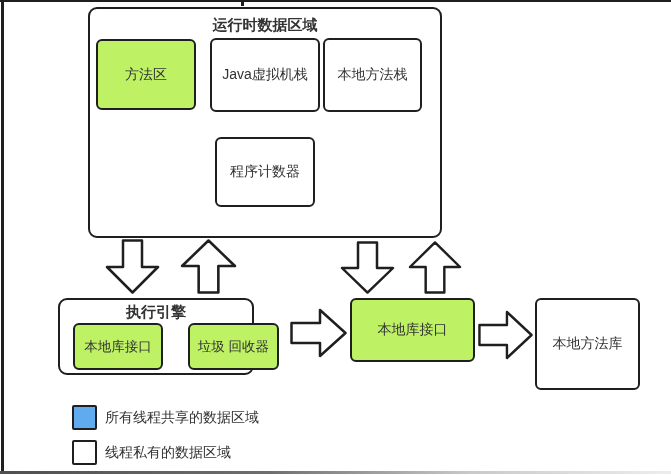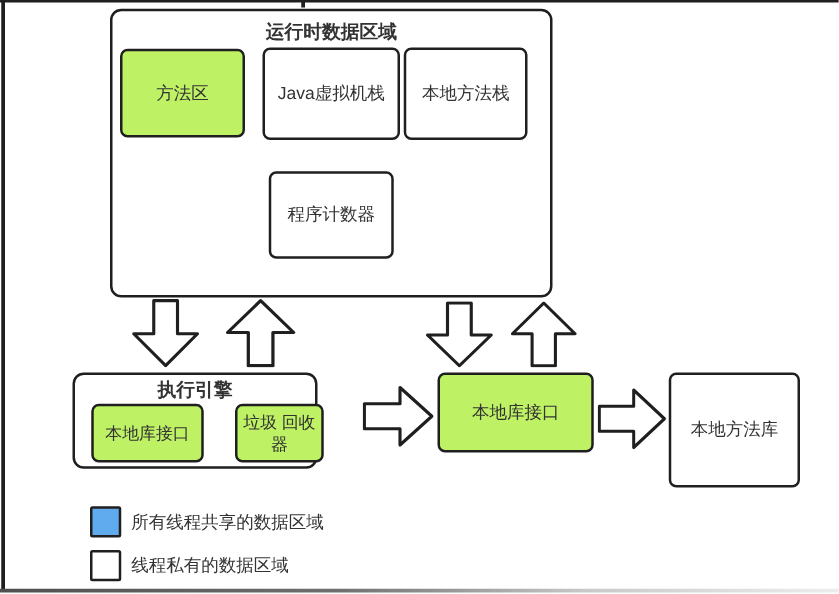--- a/index.html
+++ b/index.html
@@ -59,21 +59,21 @@
   <svg class="arrow-svg" style="left:408px;top:241px;" width="54" height="53" viewBox="0 0 55 55" preserveAspectRatio="none">
     <polygon points="18,53.5 18,27 2,27 27.5,1.5 53,27 37,27 37,53.5"></polygon>
   </svg>
 
   <div class="frame" style="left:58px;top:298px;width:196px;height:77px;">
     <div class="frame-title" style="top:3px;">执行引擎</div>
   </div>
   <div class="node blue" style="left:73px;top:323px;width:90px;height:47px;font-size:13.5px;">
     <span>本地库接口</span>
   </div>
-  <div class="node blue" style="left:188px;top:323px;width:71px;height:47px;font-size:13.5px;">
+  <div class="node blue" style="left:188px;top:323px;width:91px;height:47px;font-size:13.5px;">
     <span>垃圾 回收器</span>
   </div>
 
   <svg class="arrow-svg" style="left:290px;top:308px;" width="57" height="50" viewBox="0 0 57 50" preserveAspectRatio="none">
     <polygon points="1.5,15 30,15 30,2 55.5,25 30,48 30,35 1.5,35"></polygon>
   </svg>
 
   <div class="node blue" style="left:350px;top:298px;width:125px;height:64px;">
     <span>本地库接口</span>
   </div>

